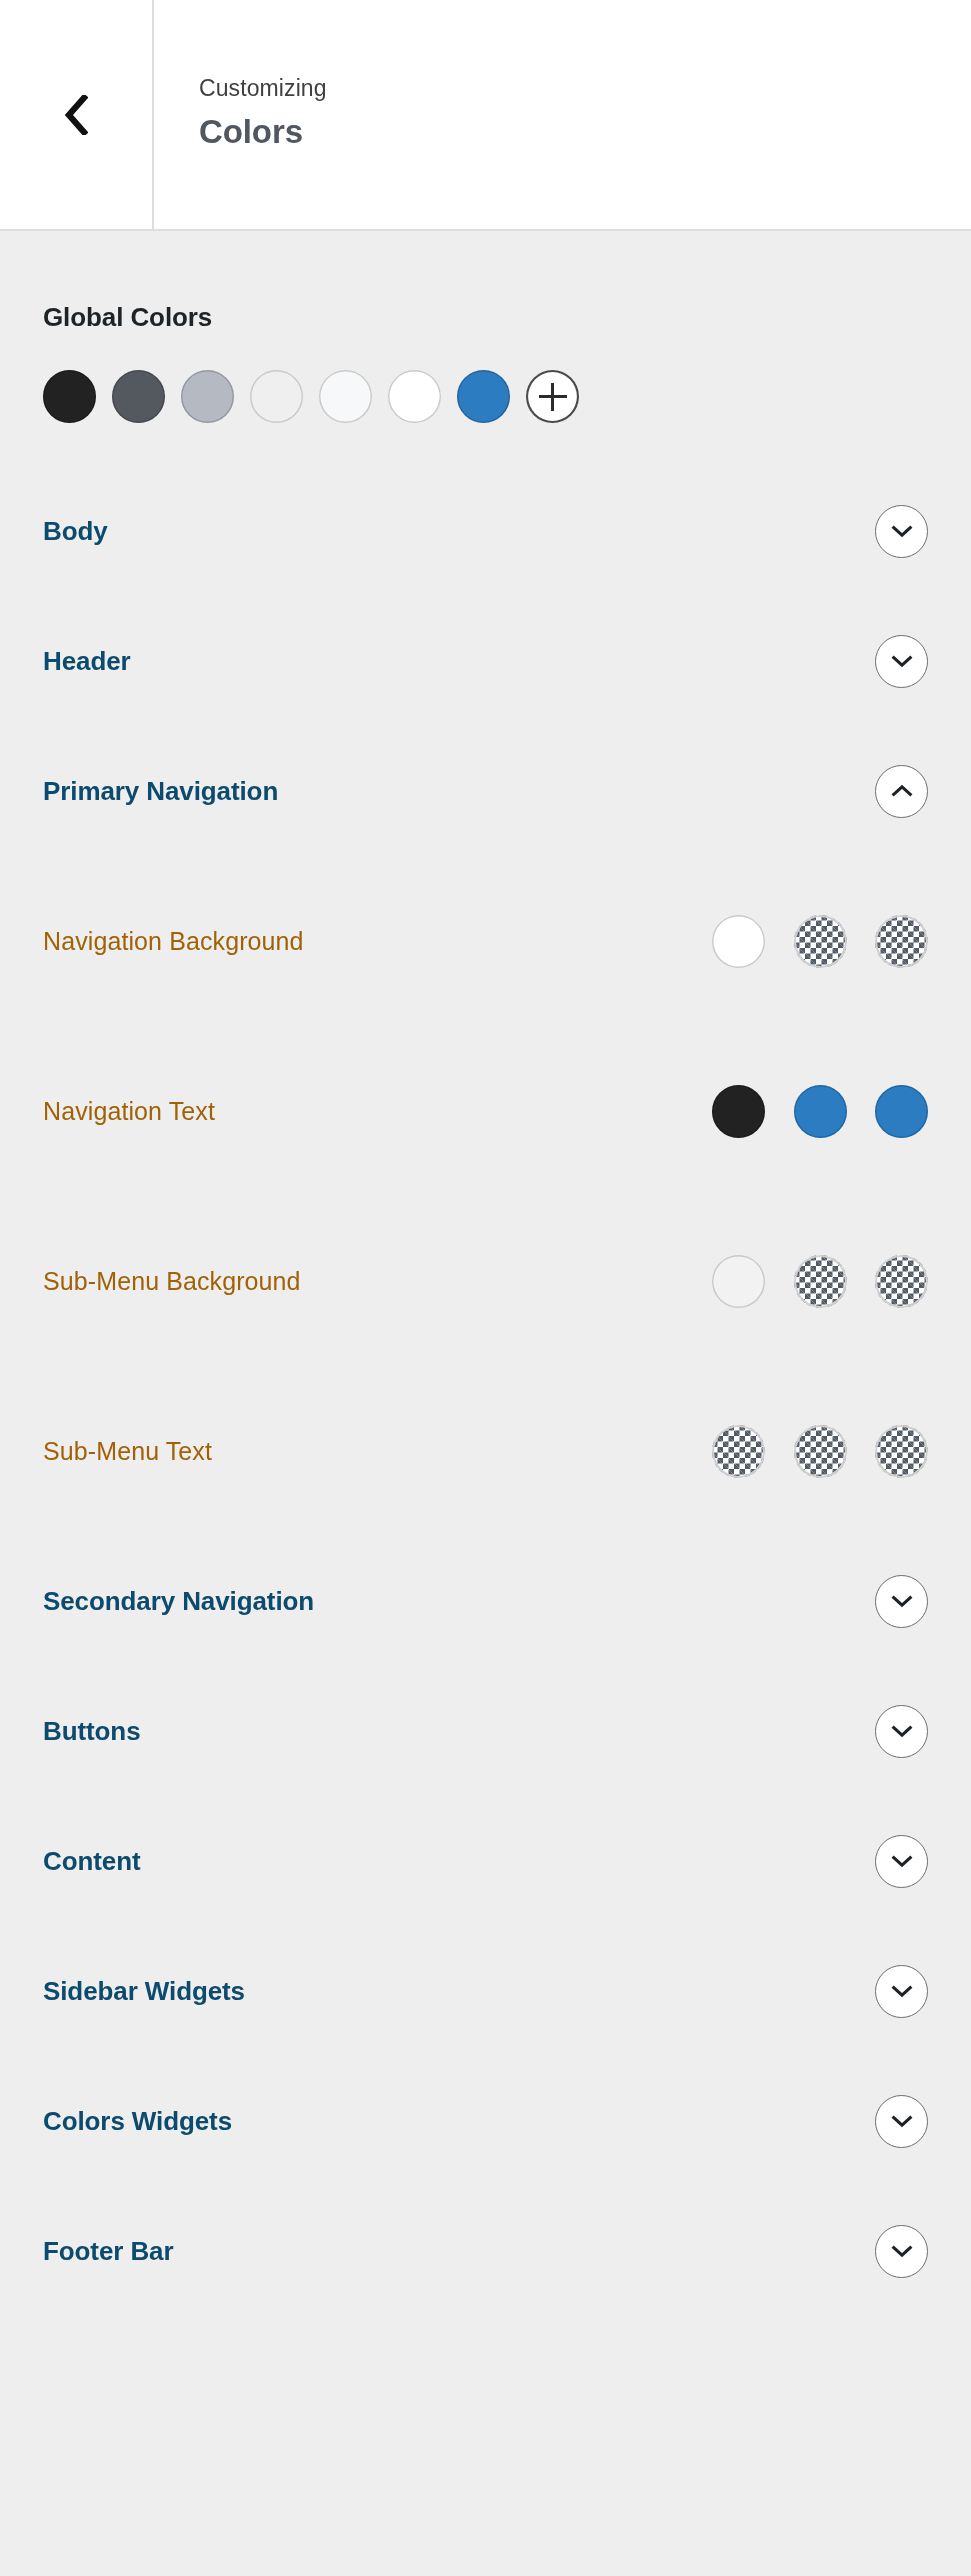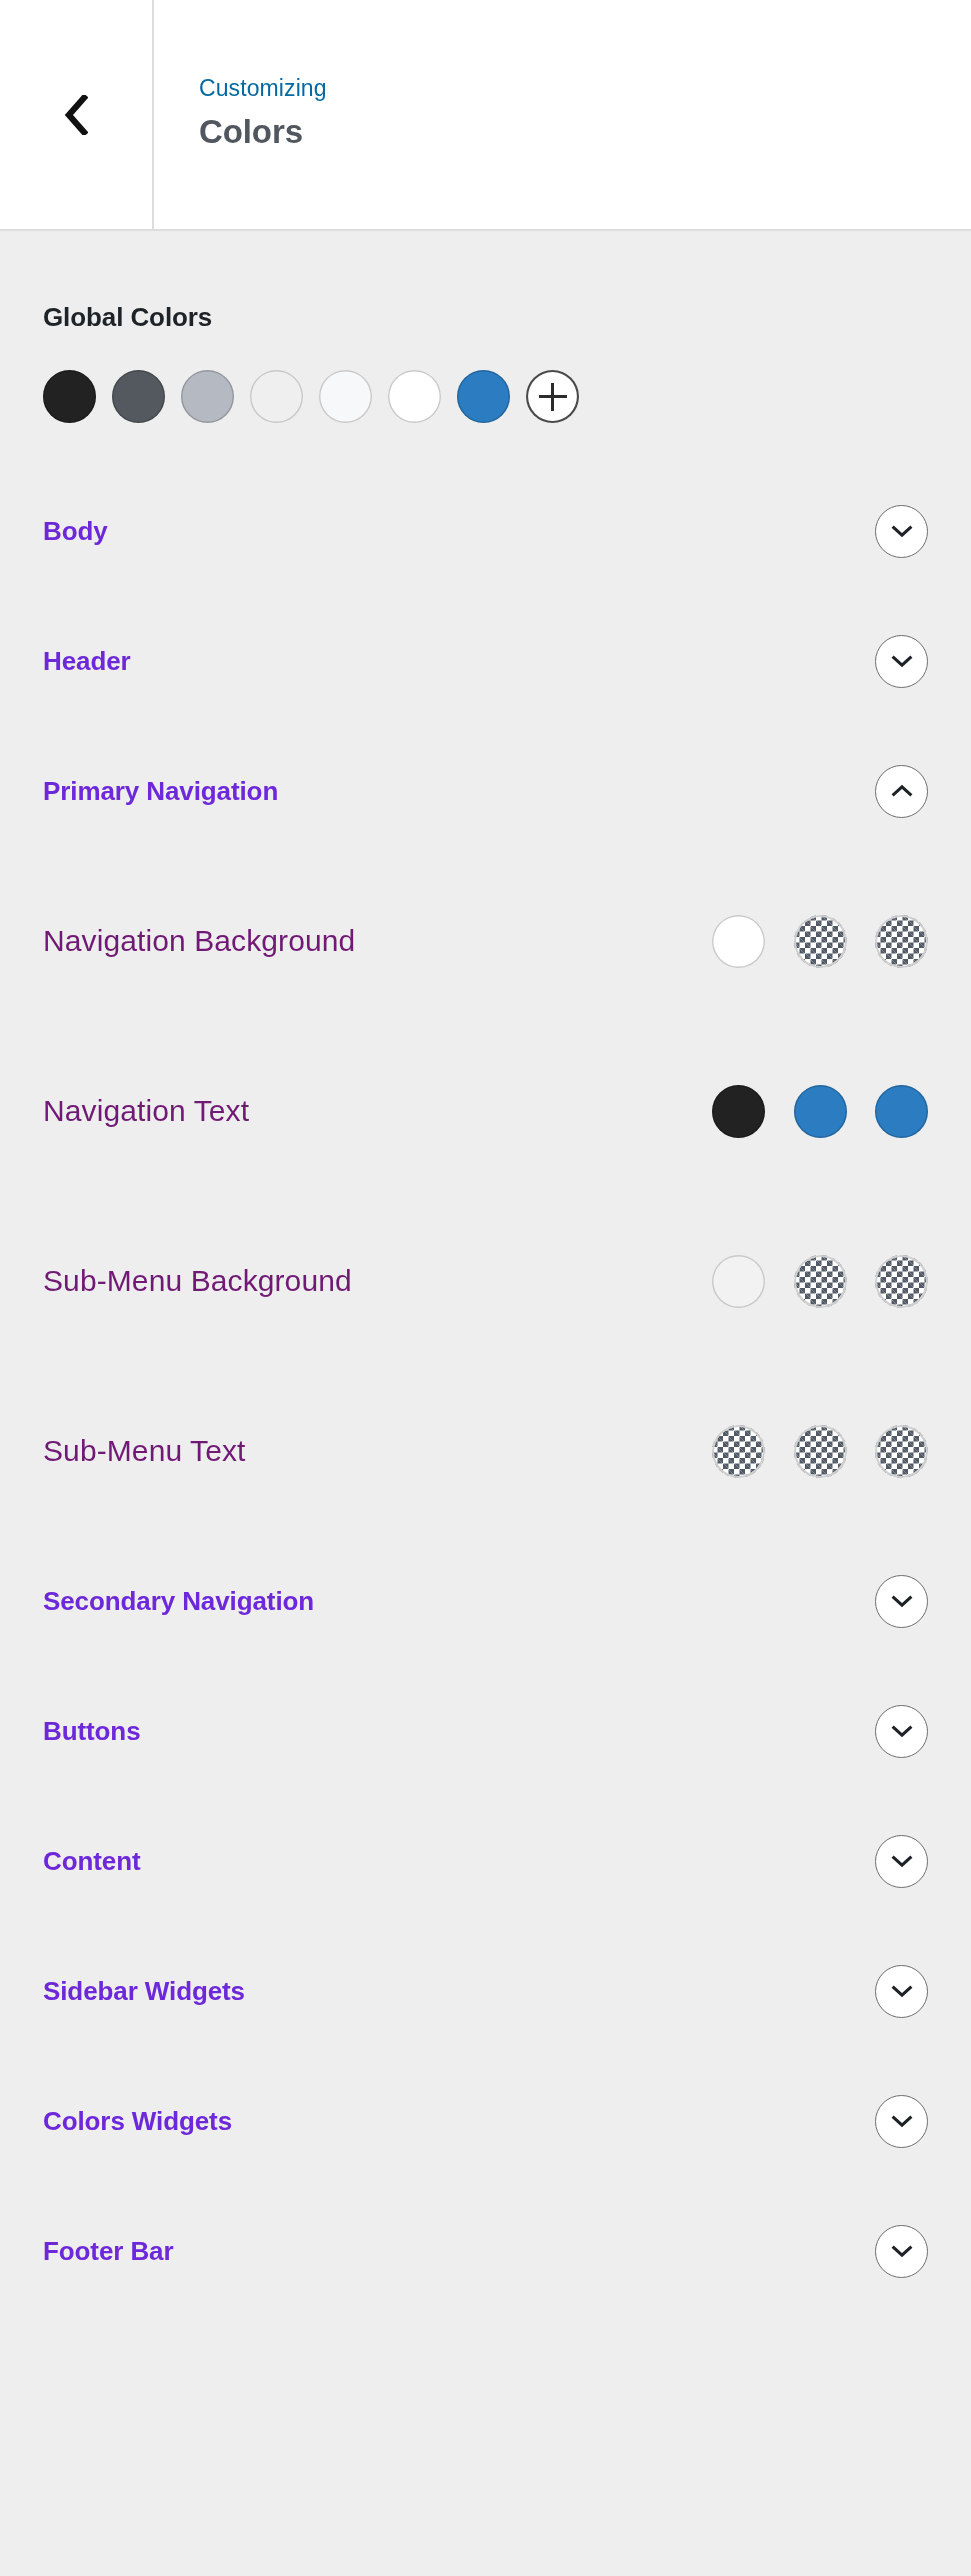--- a/index.html
+++ b/index.html
@@ -52,21 +52,21 @@
     display: flex;
     flex-direction: column;
     justify-content: center;
     padding-left: 45px;
     padding-bottom: 4.2px;
   }
 
   .header-eyebrow {
     font-size: 23px;
     line-height: 1.25;
-    color: #0369a1;
+    color: #404040;
     font-weight: 400;
     letter-spacing: 0.1px;
     margin-bottom: 11px;
   }
 
   .header-title {
     font-size: 33px;
     line-height: 1.1;
     color: #50575e;
     font-weight: 700;
@@ -149,21 +149,21 @@
     display: flex;
     align-items: center;
     justify-content: space-between;
     height: 130px;
     cursor: pointer;
   }
 
   .accordion-label {
     font-size: 26px;
     font-weight: 700;
-    color: #6d28d9;
+    color: #0c4a6e;
     letter-spacing: -0.1px;
     line-height: 1;
   }
 
   .toggle-circle {
     width: 53px;
     height: 53px;
     flex: 0 0 53px;
     border-radius: 50%;
     background: #ffffff;
@@ -179,23 +179,23 @@
   .control-rows { }
 
   .control-row {
     display: flex;
     align-items: center;
     justify-content: space-between;
     height: 170px;
   }
 
   .control-label {
-    font-size: 30px;
+    font-size: 25px;
     font-weight: 400;
-    color: #701a75;
+    color: #a16207;
     letter-spacing: 0.1px;
     line-height: 1;
   }
 
   .control-swatches {
     display: flex;
     align-items: center;
     gap: 28.4px;
   }
 

